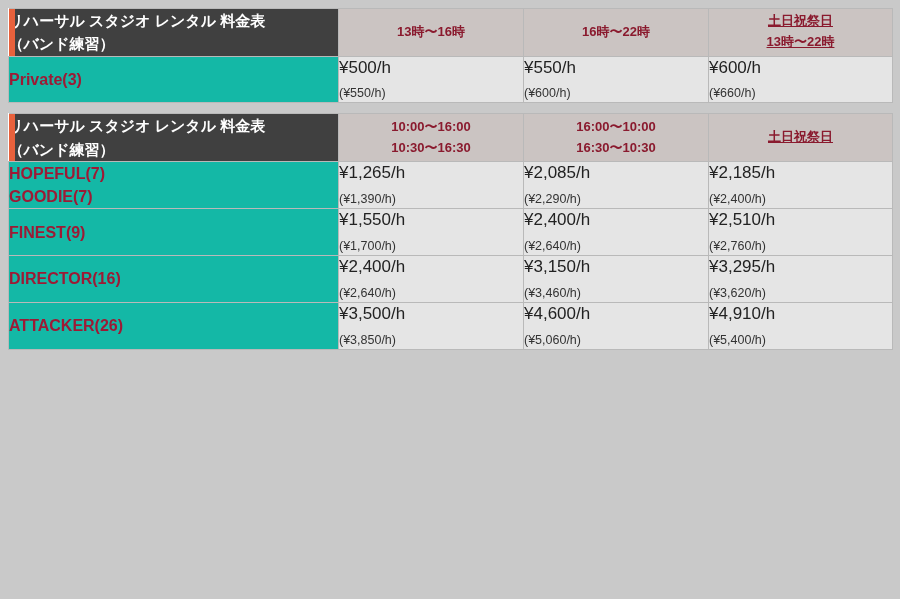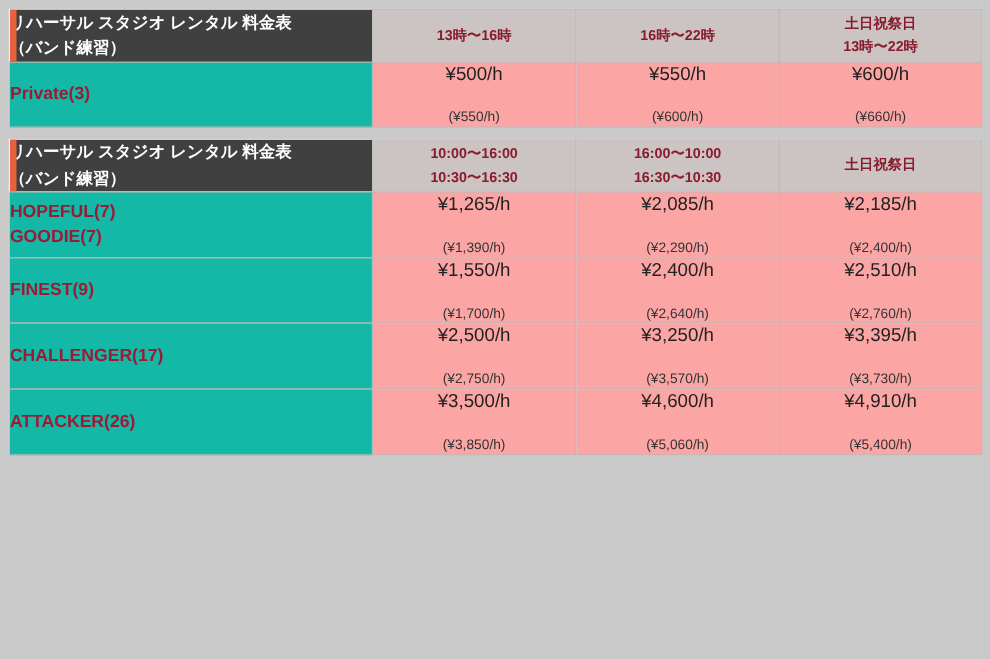--- a/index.html
+++ b/index.html
@@ -56,46 +56,47 @@
     background: #cbc4c2;
     color: #8a1a2e;
     font-weight: bold;
     font-size: 13px;
     text-align: center;
     line-height: 1.6;
     padding: 10px 4px;
   }
   .hdr-slot.holiday {
     color: #8a1a2e;
+    text-decoration: underline;
   }
   
   .room-name {
     color: #9d1a35;
     font-weight: bold;
     font-size: 16px;
     line-height: 1.45;
     padding: 12px 14px 12px 18px;
     background: #14b8a6;
     text-align: left;
   }
   .price-cell {
-    text-align: center;
-    background: #fca5a5;
+    text-align: left;
+    background: #e5e5e5;
     color: #222222;
     padding: 11px 4px;
     line-height: 1.35;
   }
   .price-main {
     font-size: 17px;
     display: block;
   }
   .price-sub {
     font-size: 12.5px;
     display: block;
-    margin-top: 19px;
+    margin-top: 6px;
     color: #333333;
   }
   .two-line {
     white-space: pre-line;
   }
 </style>
 </head>
 <body>
 
 <div class="page">
@@ -205,38 +206,38 @@
           <span class="price-main">¥2,400/h</span>
           <span class="price-sub">(¥2,640/h)</span>
         </td>
         <td class="price-cell">
           <span class="price-main">¥2,510/h</span>
           <span class="price-sub">(¥2,760/h)</span>
         </td>
       </tr>
 
 
-
-      <tr>
-        <td class="room-name">
-          <span class="two-line">CHALLENGER(17)</span>
-        </td>
-        <td class="price-cell">
-          <span class="price-main">¥2,500/h</span>
-          <span class="price-sub">(¥2,750/h)</span>
-        </td>
-        <td class="price-cell">
-          <span class="price-main">¥3,250/h</span>
-          <span class="price-sub">(¥3,570/h)</span>
-        </td>
-        <td class="price-cell">
-          <span class="price-main">¥3,395/h</span>
-          <span class="price-sub">(¥3,730/h)</span>
-        </td>
-      </tr>
+      <tr>
+        <td class="room-name">
+          <span class="two-line">DIRECTOR(16)</span>
+        </td>
+        <td class="price-cell">
+          <span class="price-main">¥2,400/h</span>
+          <span class="price-sub">(¥2,640/h)</span>
+        </td>
+        <td class="price-cell">
+          <span class="price-main">¥3,150/h</span>
+          <span class="price-sub">(¥3,460/h)</span>
+        </td>
+        <td class="price-cell">
+          <span class="price-main">¥3,295/h</span>
+          <span class="price-sub">(¥3,620/h)</span>
+        </td>
+      </tr>
+
 
 
       <tr>
         <td class="room-name">
           <span class="two-line">ATTACKER(26)</span>
         </td>
         <td class="price-cell">
           <span class="price-main">¥3,500/h</span>
           <span class="price-sub">(¥3,850/h)</span>
         </td>

